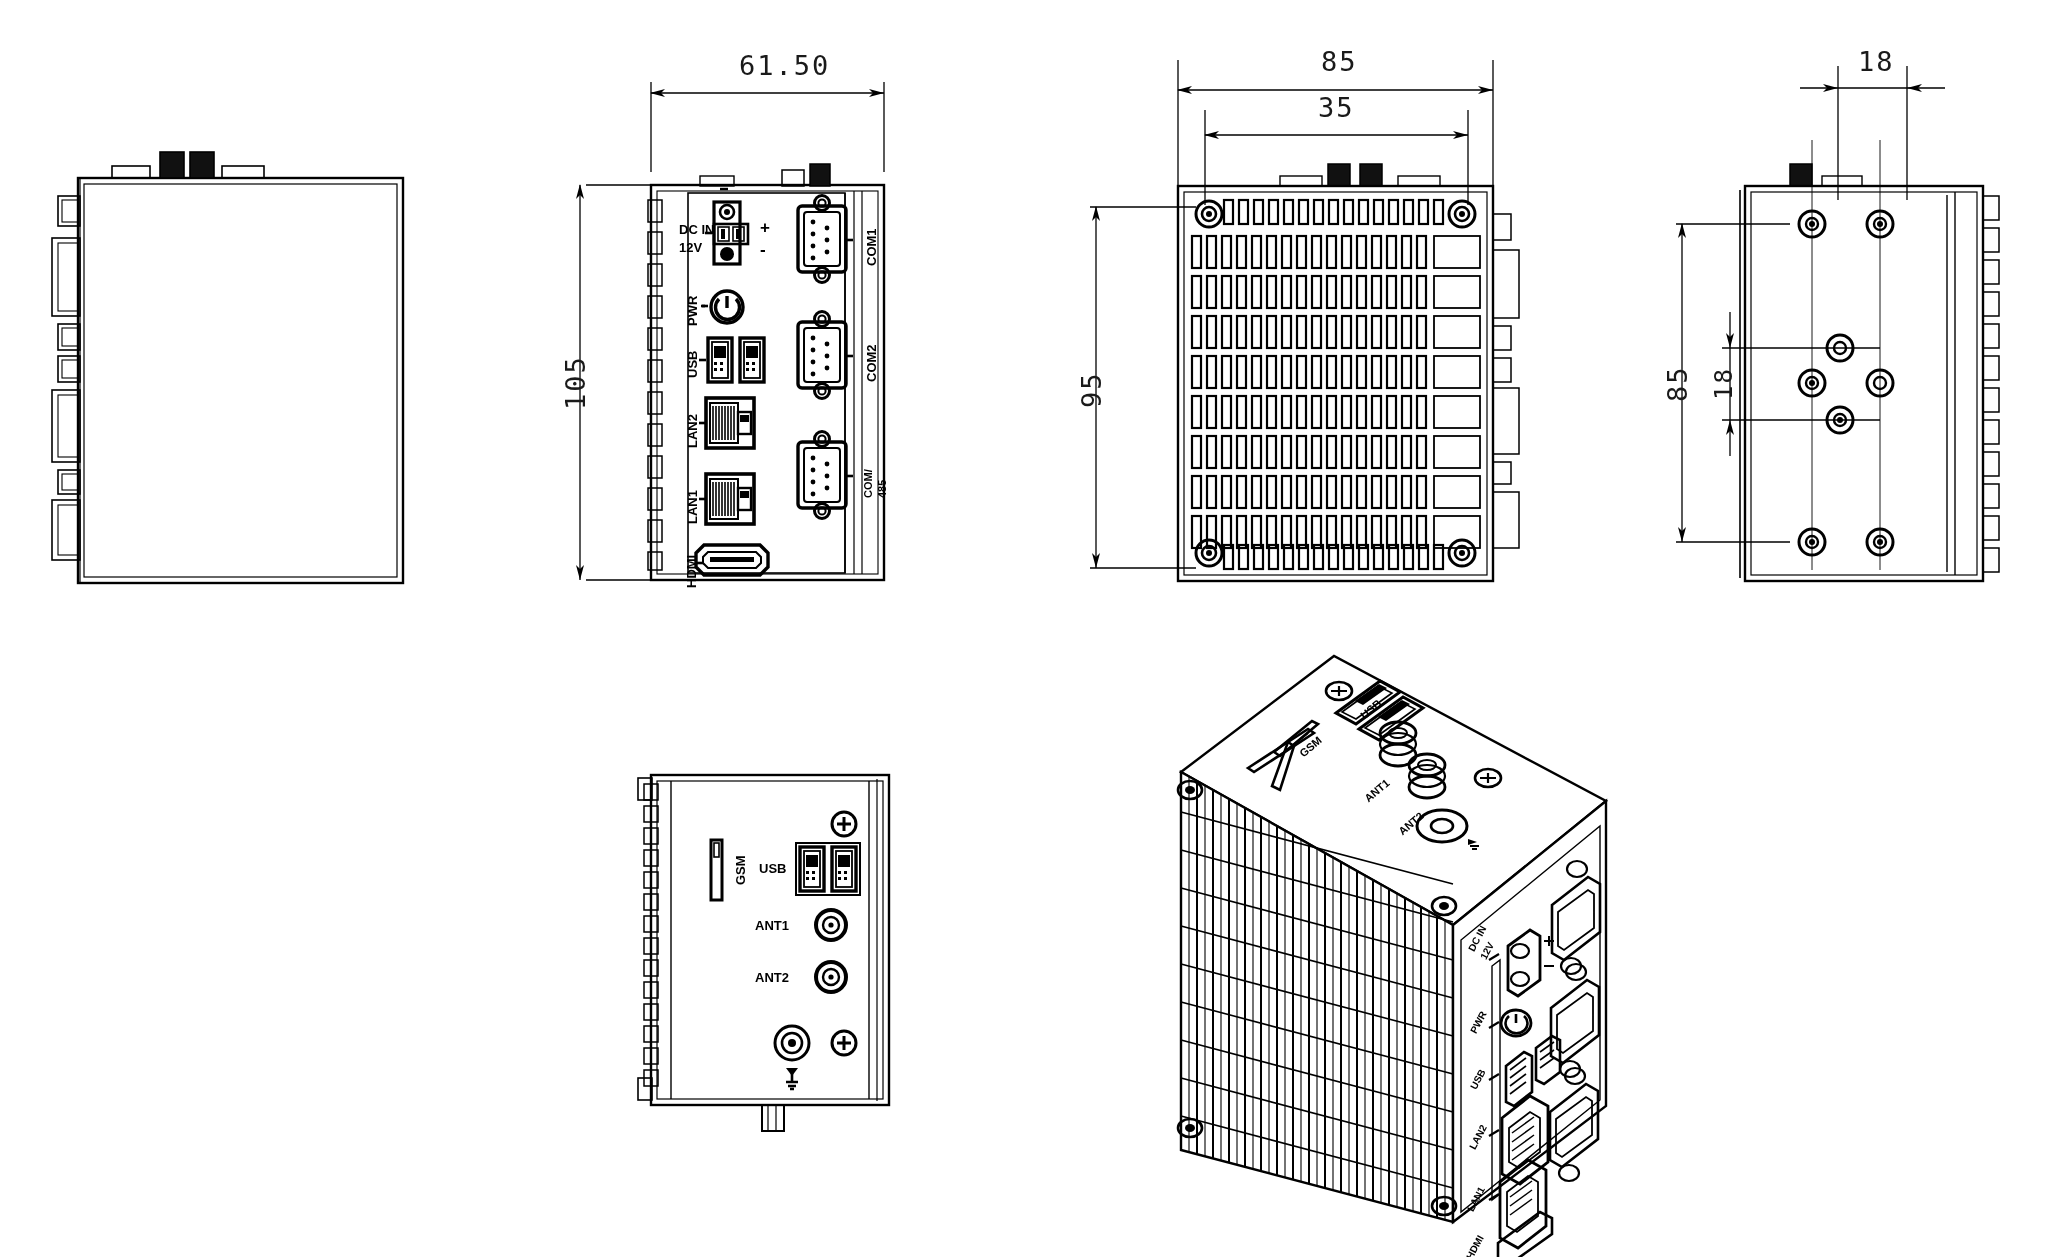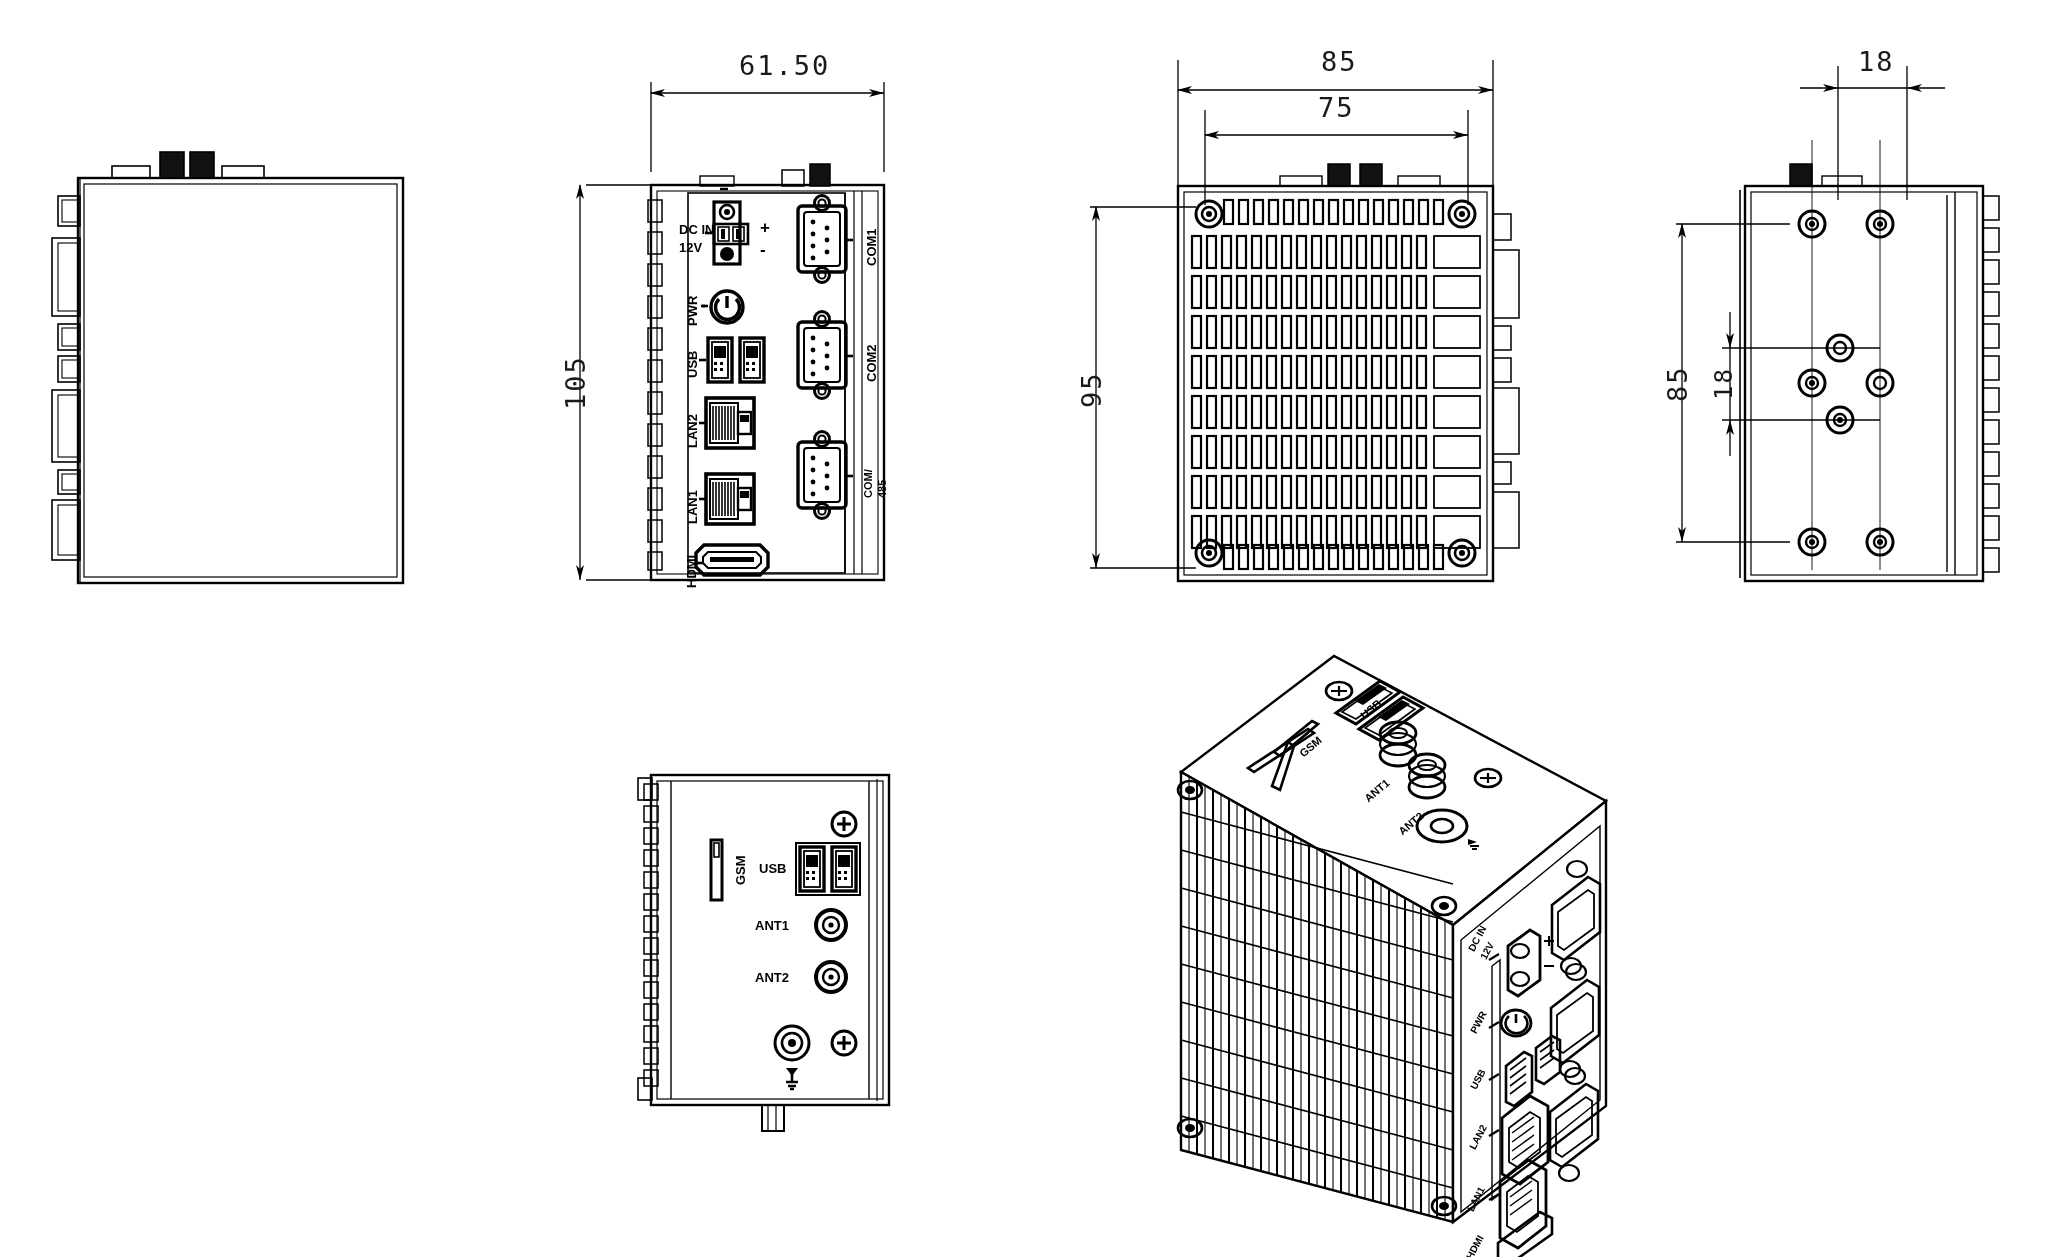--- a/index.html
+++ b/index.html
@@ -823,21 +823,21 @@
             <path d="M1489,1136 l10,-6"></path>
         <path d="M1489,1200 l10,-6"></path>
       </g>
     </g>
   </g>
 </svg>
 
 <div class="dimtxt" style="left:739px;top:50px;">61.50</div>
 <div class="dimtxt rot" style="left:560px;top:410px;transform:rotate(-90deg);">105</div>
 <div class="dimtxt" style="left:1321px;top:46px;">85</div>
-<div class="dimtxt" style="left:1318px;top:92px;">75</div>
+<div class="dimtxt" style="left:1318px;top:92px;">35</div>
 <div class="dimtxt rot" style="left:1076px;top:408px;transform:rotate(-90deg);">95</div>
 <div class="dimtxt" style="left:1858px;top:46px;">18</div>
 <div class="dimtxt rot" style="left:1662px;top:402px;transform:rotate(-90deg);">85</div>
 <div class="dimtxt rot" style="left:1710px;top:400px;transform:rotate(-90deg);font-size:24px;">18</div>
 
 <div class="porttxt" style="left:679px;top:222px;">DC IN</div>
 <div class="porttxt" style="left:679px;top:240px;">12V</div>
 <div class="porttxt v" style="left:685px;top:326px;">PWR</div>
 <div class="porttxt v" style="left:685px;top:378px;">USB</div>
 <div class="porttxt v" style="left:685px;top:448px;">LAN2</div>

